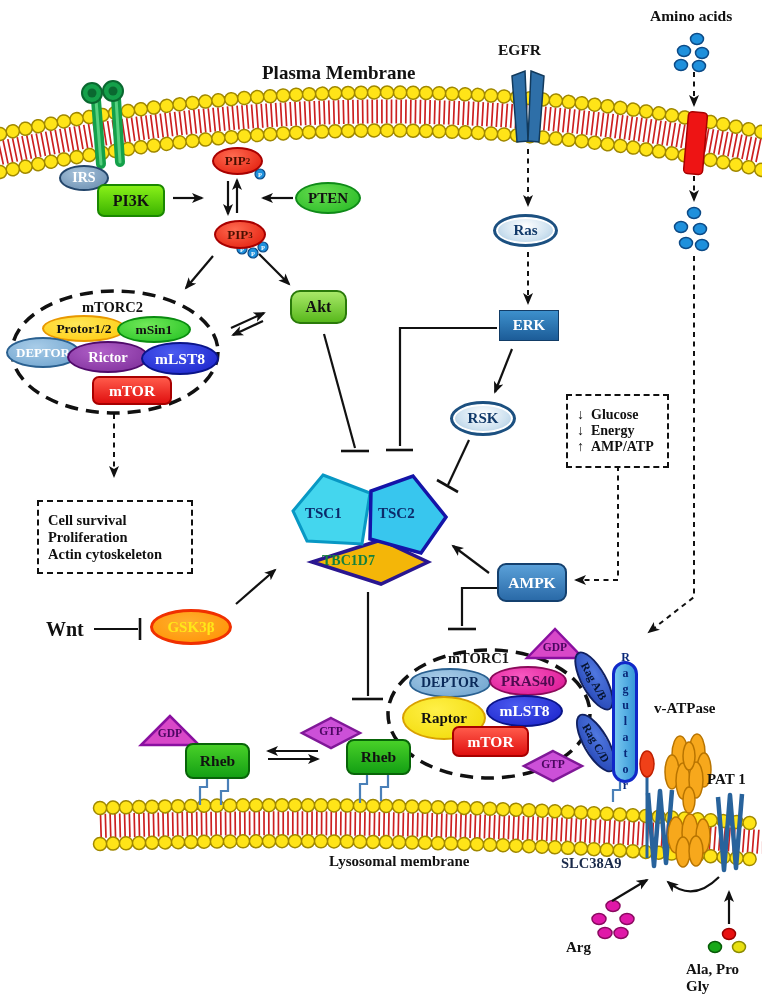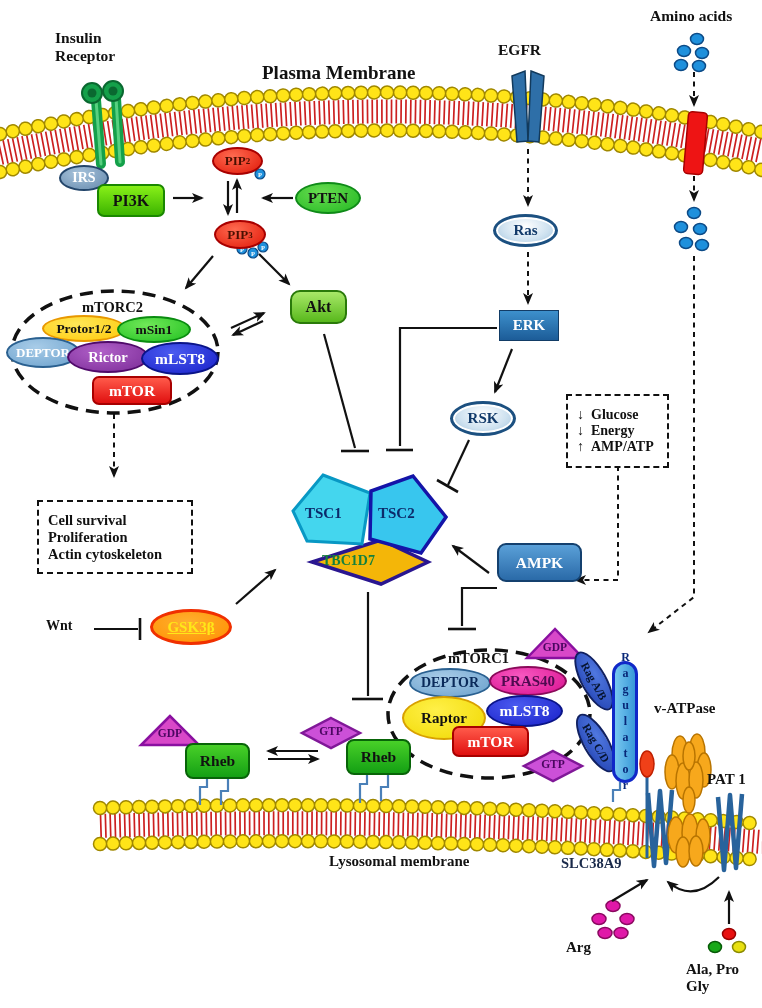--- a/index.html
+++ b/index.html
@@ -16,21 +16,21 @@
   
   .irs{background:radial-gradient(ellipse at 40% 30%,#a8c4dc,#6488ac);border:2px solid #23456a;color:#fff;font-size:14px;}
   .pi3k{background:linear-gradient(#88f018,#3cb400);border:2px solid #1a8800;color:#111;font-size:16px;border-radius:7px;}
   .pip{background:radial-gradient(ellipse at 40% 30%,#ff6a50,#e01808);border:2px solid #a80000;color:#4a0f00;font-size:13px;}
   .pten{background:radial-gradient(ellipse at 40% 30%,#68dc50,#22b822);border:2.5px solid #0f8a18;color:#111;font-size:15px;}
   .akt{background:linear-gradient(#a8e868,#58b81c);border:2.5px solid #2a7a0a;color:#111;font-size:16px;border-radius:10px;}
   .glossyblue{background:radial-gradient(ellipse at 50% 35%,#ffffff 0%,#cfe2f0 55%,#9cc0dc 100%);
               border:3px solid #1c5080;color:#123a6a;font-size:15px;box-shadow:inset 0 0 0 2px #fff;}
   .erk{background:linear-gradient(#3d90cc,#1c5c98);border:1.5px solid #123c66;color:#fff;font-size:15px;}
   .ampk{background:linear-gradient(#5aa0d8,#2a6aa8);border:2px solid #14406e;color:#fff;font-size:15.5px;border-radius:9px;}
-  .gsk{background:radial-gradient(ellipse at 45% 35%,#ffb030,#ff9000);border:3px solid #f03000;color:#ffe818;font-size:15px;text-decoration:underline;}
+  .gsk{background:radial-gradient(ellipse at 45% 35%,#ffb030,#ff9000);border:3px solid #f03000;color:#ffe818;font-size:15px;}
   .protor{background:radial-gradient(ellipse at 40% 30%,#ffe858,#ffc808);border:2px solid #e89800;color:#111;font-size:13.5px;}
   .msin1{background:radial-gradient(ellipse at 40% 30%,#70e858,#20c020);border:2px solid #0a8c10;color:#111;font-size:13.5px;}
   .deptor{background:radial-gradient(ellipse at 40% 30%,#a8cce8,#6aa0cc);border:2px solid #2a6090;}
   .rictor{background:radial-gradient(ellipse at 40% 30%,#b060c8,#7a2a96);border:2px solid #500a6a;color:#fff;font-size:14.5px;}
   .mlst8{background:radial-gradient(ellipse at 40% 30%,#4a5af0,#1820c8);border:2px solid #0a1488;color:#fff;font-size:15.5px;}
   .mtor{background:linear-gradient(#ff5a4a,#e01010);border:2px solid #a80000;color:#fff;font-size:15.5px;border-radius:7px;}
   .pras40{background:radial-gradient(ellipse at 40% 30%,#f858c0,#d81090);border:2px solid #8a0a5a;color:#500a50;font-size:15px;}
   .raptor{background:radial-gradient(ellipse at 40% 30%,#fff048,#f0d800);border:2px solid #d8a000;color:#111;font-size:15px;}
   .rheb{background:linear-gradient(#48d028,#14a014);border:2px solid #086408;color:#111;font-size:15.5px;border-radius:8px;}
   .rag{background:radial-gradient(ellipse at 40% 30%,#5078e0,#2040b0);border:2px solid #102060;color:#061430;font-size:11.5px;border-radius:50%;}
@@ -210,44 +210,40 @@
     <line x1="528" y1="149" x2="528" y2="205" marker-end="url(#ah)"></line>
     <line x1="528" y1="252" x2="528" y2="303" marker-end="url(#ah)"></line>
     <path d="M618,466 L618,580 L576,580" marker-end="url(#ah)"></path>
     <line x1="694" y1="72" x2="694" y2="105" marker-end="url(#ah)"></line>
     <line x1="694" y1="176" x2="694" y2="200" marker-end="url(#ah)"></line>
     <path d="M694,256 L694,597 L649,632" marker-end="url(#ah)"></path>
   </g>
 </svg>
 
 <div class="lbl" style="left:650px;top:7px;width:96px;font-size:15.5px;">Amino acids</div>
-<div class="lbl" style="left:55px;top:29px;width:92px;font-size:15.5px;">
-  <div>Insulin</div>
-  <div>Receptor</div>
-</div>
 <div class="lbl" style="left:262px;top:62px;width:160px;font-size:19px;">Plasma Membrane</div>
 <div class="lbl" style="left:498px;top:41px;width:64px;font-size:15.5px;">EGFR</div>
 
 <div class="node ell irs" style="left:59px;top:165px;width:50px;height:26px;">IRS</div>
 <div class="node pi3k" style="left:97px;top:184px;width:68px;height:33px;">PI3K</div>
 <div class="node ell pip" style="left:212px;top:147px;width:51px;height:28px;">
   <span>PIP</span>
       <sub>2</sub>
 </div>
 <div class="node ell pten" style="left:295px;top:182px;width:66px;height:32px;text-align:right;">PTEN</div>
 <div class="node ell pip" style="left:214px;top:220px;width:52px;height:29px;">
   <span>PIP</span>
       <sub>3</sub>
 </div>
 <div class="node akt" style="left:290px;top:290px;width:57px;height:34px;">Akt</div>
 <div class="node ell glossyblue" style="left:493px;top:214px;width:65px;height:33px;">Ras</div>
 <div class="node erk" style="left:499px;top:310px;width:60px;height:31px;">ERK</div>
 <div class="node ell glossyblue" style="left:450px;top:401px;width:66px;height:35px;">RSK</div>
-<div class="node ampk" style="left:497px;top:543px;width:85px;height:39px;">AMPK</div>
-<div class="lbl" style="left:46px;top:618px;width:42px;font-size:14px;">Wnt</div>
+<div class="node ampk" style="left:497px;top:563px;width:70px;height:39px;">AMPK</div>
+<div class="lbl" style="left:46px;top:618px;width:42px;font-size:20px;">Wnt</div>
 <div class="node ell gsk" style="left:150px;top:609px;width:82px;height:36px;">GSK3β</div>
 
 <div class="lbl" style="left:82px;top:299px;width:80px;font-size:14.5px;">mTORC2</div>
 <div class="node ell protor" style="left:42px;top:315px;width:84px;height:27px;">Protor1/2</div>
 <div class="node ell msin1" style="left:117px;top:316px;width:74px;height:27px;">mSin1</div>
 <div class="node ell deptor" style="left:6px;top:337px;width:74px;height:31px;color:#fff;font-size:13px;">DEPTOR</div>
 <div class="node ell rictor" style="left:67px;top:341px;width:82px;height:32px;">Rictor</div>
 <div class="node ell mlst8" style="left:141px;top:342px;width:78px;height:33px;">mLST8</div>
 <div class="node mtor" style="left:92px;top:376px;width:80px;height:29px;">mTOR</div>
 

